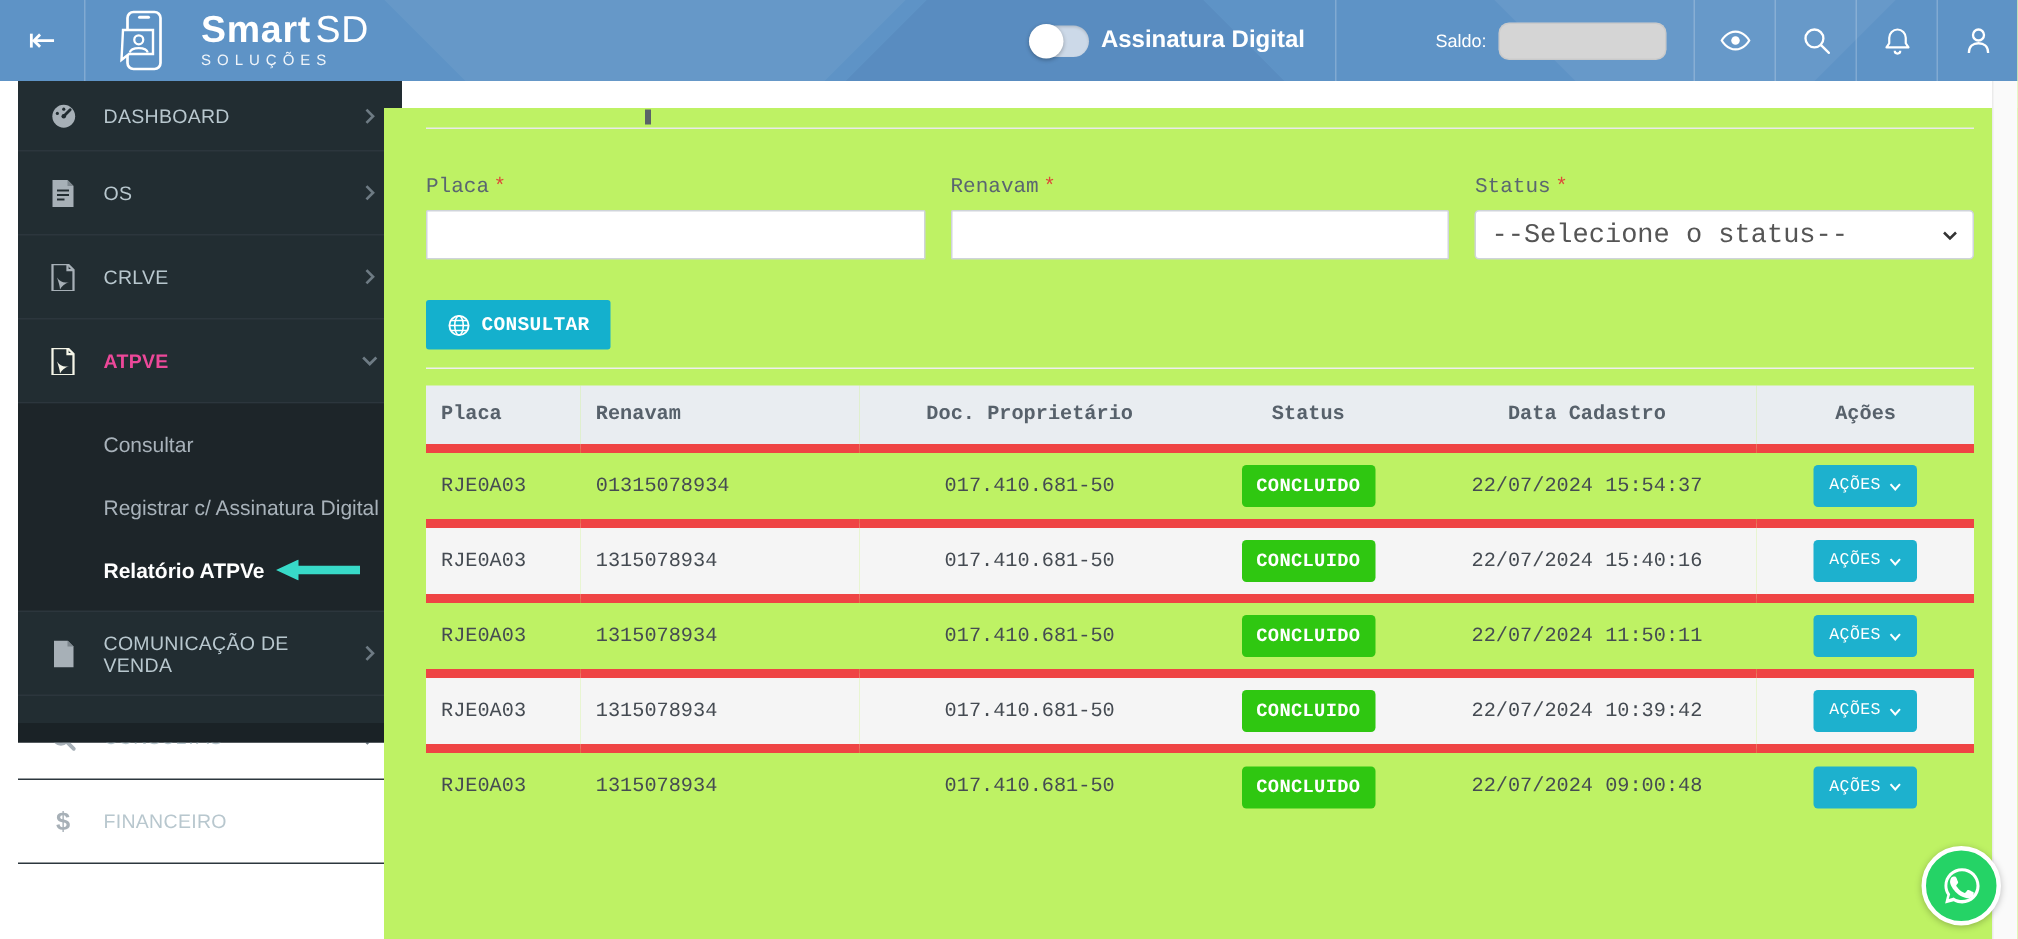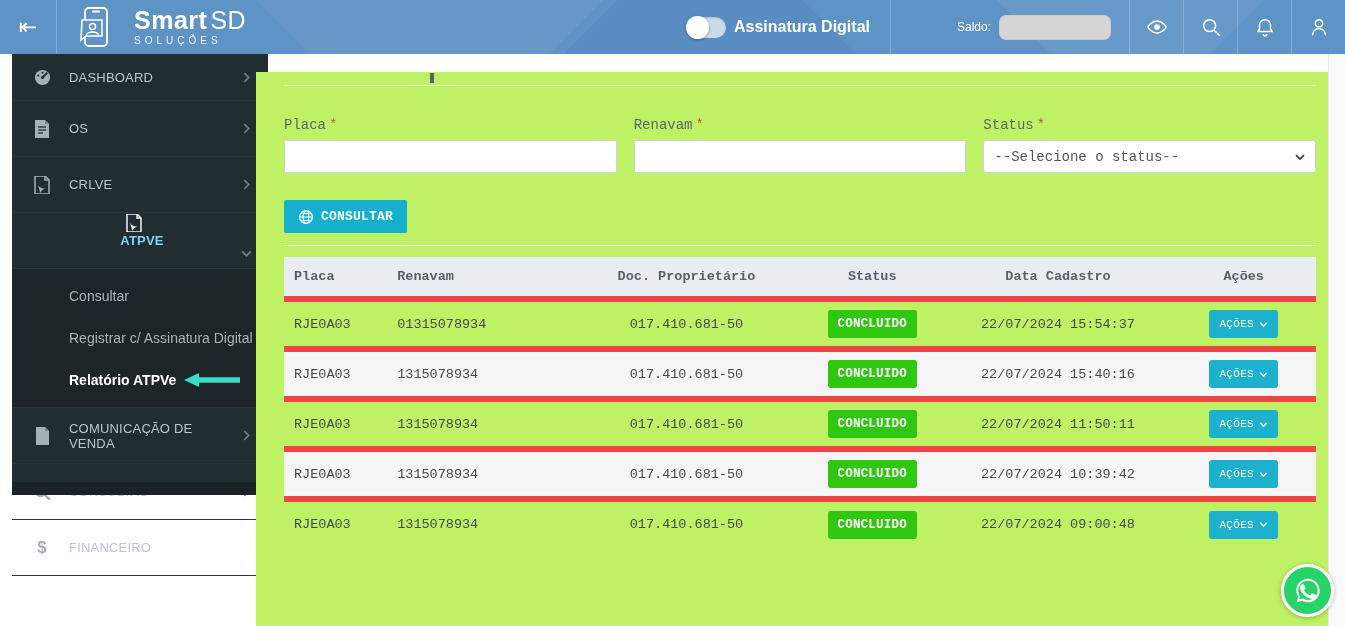--- a/index.html
+++ b/index.html
@@ -31,40 +31,40 @@
   .saldo-pill { width:112px; height:25px; border-radius:7px; background:#d5d5d5; box-shadow:inset 0 0 0 1px rgba(0,0,0,0.05); }
   .icon-seg { width:53px; justify-content:center; cursor:pointer; }
   .hicon { width:22px; height:22px; display:block; }
 
   
   .sidebar { position:absolute; top:54px; left:0; width:256px; height:441px; background:#222d32;margin-left:12px; }
   .side-item { height:56px; display:flex; align-items:center; padding:0 16px 0 20px; border-bottom:1px solid #2c363d; cursor:pointer; color:#b8c7ce; }
   .side-item.first { height:47px; }
   .side-icon { width:20px; height:20px; margin-right:17px; flex:none; display:flex; align-items:center; justify-content:center; color:#a7b0b7; font-size:17px; font-weight:700; }
   .side-label { font-size:13px; letter-spacing:0.2px; }
-  .side-item.active { color:#7dd3fc;flex-direction:column; }
+  .side-item.active { color:#ec4899; }
   .side-item.active .side-label { font-weight:700; }
   .side-chevron { margin-left:auto; width:11px; height:11px; color:#6e7b84; }
   .submenu { background:#1d2529; border-bottom:1px solid #2c363d; padding:6px 0; }
   .sub-item { height:42px; display:flex; align-items:center; padding-left:57px; color:#a8b2ba; font-size:14px; cursor:pointer; position:relative; }
   .sub-item.highlight { color:#fff; font-weight:700; }
   .annotation-arrow { position:absolute; left:172px; top:14px; width:56px; height:14px; }
   .side-bottom-strip { position:absolute; bottom:0; left:0; width:256px; height:13px; background:#1a2226; }
 
   
   .main { position:absolute; top:72px; left:256px; width:1089px; height:572px; background:#bef264; padding:0 29px 0 28px;font-family:Liberation Mono, monospace; }
   .top-rule { margin-top:13px; border-bottom:1px solid #e9e9e9; position:relative; }
   .title-fragment { position:absolute; left:146px; top:-12px; width:4px; height:10px; background:#5a6268; }
   .query-form { display:flex; gap:17px; margin-top:31px; }
   .field { flex:1; }
   .field-label { font-size:14px; color:#5a6670; margin-bottom:7px; font-weight:400; }
   .req { color:#dd4b39; margin-left:3px; }
   .text-input { width:100%; height:33px; border:1px solid #cfd4da; border-radius:1px; padding:4px 10px; font-size:14px; color:#333; font-family:inherit; background:#fff; outline:none; }
   .select-wrap { position:relative; }
-  .select-input { width:100%; height:33px; border:1px solid #cfd4da; border-radius:3px; padding:4px 28px 4px 10px; font-size:14px; color:#555; font-family:inherit; background:#fff; appearance:none; -webkit-appearance:none; outline:none; }
+  .select-input { width:100%; height:33px; border:1px solid #cfd4da; border-radius:3px; padding:4px 28px 4px 10px; font-size:18px; color:#555; font-family:inherit; background:#fff; appearance:none; -webkit-appearance:none; outline:none; }
   .select-caret { position:absolute; right:10px; top:11px; width:12px; height:12px; pointer-events:none; color:#333; }
   .consultar-btn { margin-top:27px; height:33px; padding:0 14px; background:#14b0cd; border:none; border-radius:2px; color:#fff; font-size:13px; font-weight:700; letter-spacing:0.2px; display:inline-flex; align-items:center; gap:7px; cursor:pointer; font-family:inherit; }
   .globe-icon { width:16px; height:16px; }
   .results-title { margin-top:41px; font-size:23px; font-weight:400; color:#565e64; }
   .results-rule { margin-top:12px; border-bottom:1px solid #eeeeee; }
 
   table.results { width:100%; border-collapse:collapse; margin-top:11px; }
   .results th { background:#e9edf1; color:#57616b; font-size:13.5px; font-weight:700; padding:12px 10px; text-align:center; }
   .results th.al, .results td.al { text-align:left; }
   .results td { font-size:13.5px; color:#454b52; padding:8px 10px; height:48px; text-align:center; border-top:6px solid #ef4444; }

